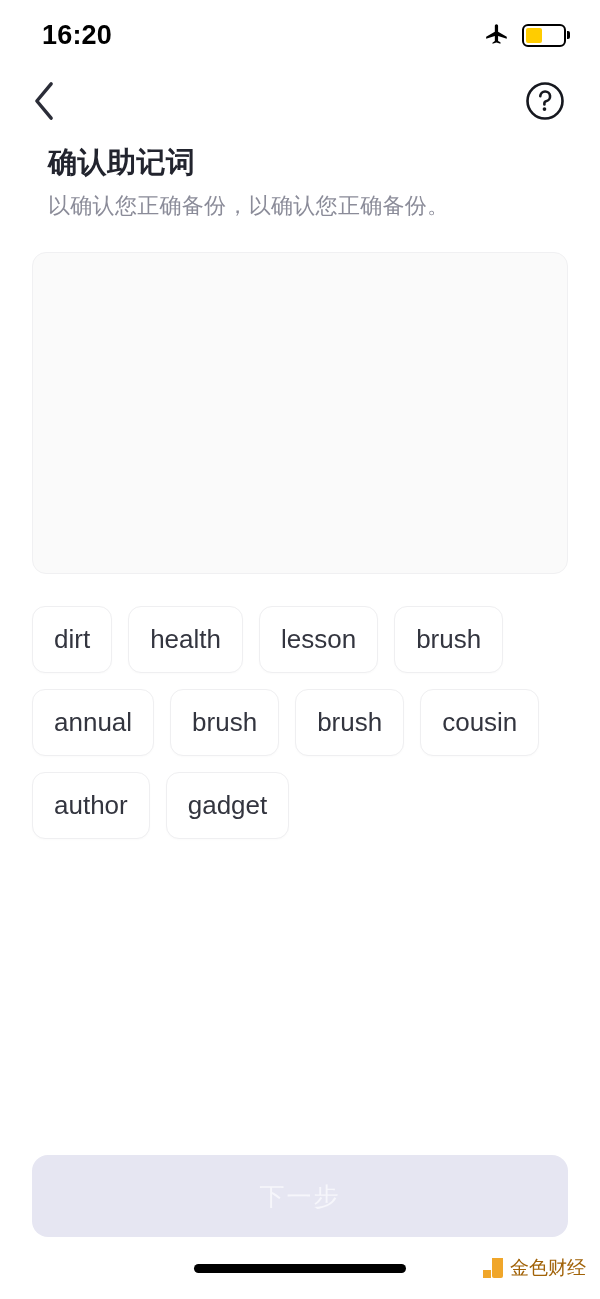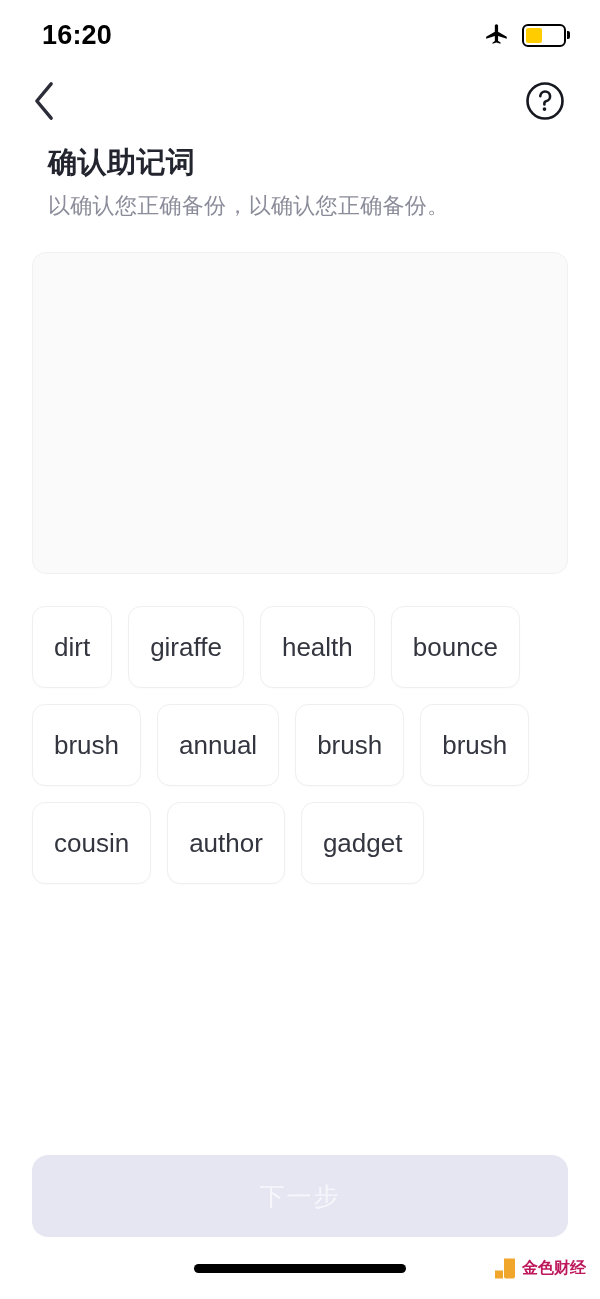--- a/index.html
+++ b/index.html
@@ -132,21 +132,21 @@
     margin: 32px 32px 0 32px;
     display: flex;
     flex-wrap: wrap;
     gap: 16px 16px;
   }
   .word-chip {
     background: #ffffff;
     border: 1px solid #efeff1;
     border-radius: 13px;
     padding: 16px 21px;
-    height: 82px;
+    height: 67px;
     display: flex;
     align-items: center;
     justify-content: center;
     font-size: 26px;
     color: #33353f;
     cursor: pointer;
     box-shadow: 0 1px 2px rgba(0,0,0,0.02);
     white-space: nowrap;
   }
 
@@ -203,23 +203,23 @@
     background: #f0a62a;
   }
   .wm-sq-b {
     position: absolute;
     right: 0; top: 0;
     width: 11px; height: 20px;
     background: #f0a62a;
     border-radius: 0 0 2px 2px;
   }
   .wm-text {
-    font-size: 16px;
-    font-weight: bold;
-    color: #be185d;
+    font-size: 19px;
+    font-weight: normal;
+    color: #a16207;
     letter-spacing: 0px;
   }
 </style>
 </head>
 <body>
 
 <div class="phone">
 
   <div class="status-bar">
     <div class="status-time">16:20</div>
@@ -250,23 +250,22 @@
 
   <div class="heading-block">
     <div class="page-title">确认助记词</div>
     <div class="page-subtitle">以确认您正确备份，以确认您正确备份。</div>
   </div>
 
   <div class="selected-box" id="selected-box"></div>
 
   <div class="word-pool" id="word-pool">
       <div class="word-chip">dirt</div>
-      <div class="word-chip">giraffe</div>
       <div class="word-chip">health</div>
-      <div class="word-chip">bounce</div>
+      <div class="word-chip">lesson</div>
       <div class="word-chip">brush</div>
       <div class="word-chip">annual</div>
       <div class="word-chip">brush</div>
       <div class="word-chip">brush</div>
       <div class="word-chip">cousin</div>
       <div class="word-chip">author</div>
       <div class="word-chip">gadget</div>
     </div>
 
   <div class="bottom-area">

